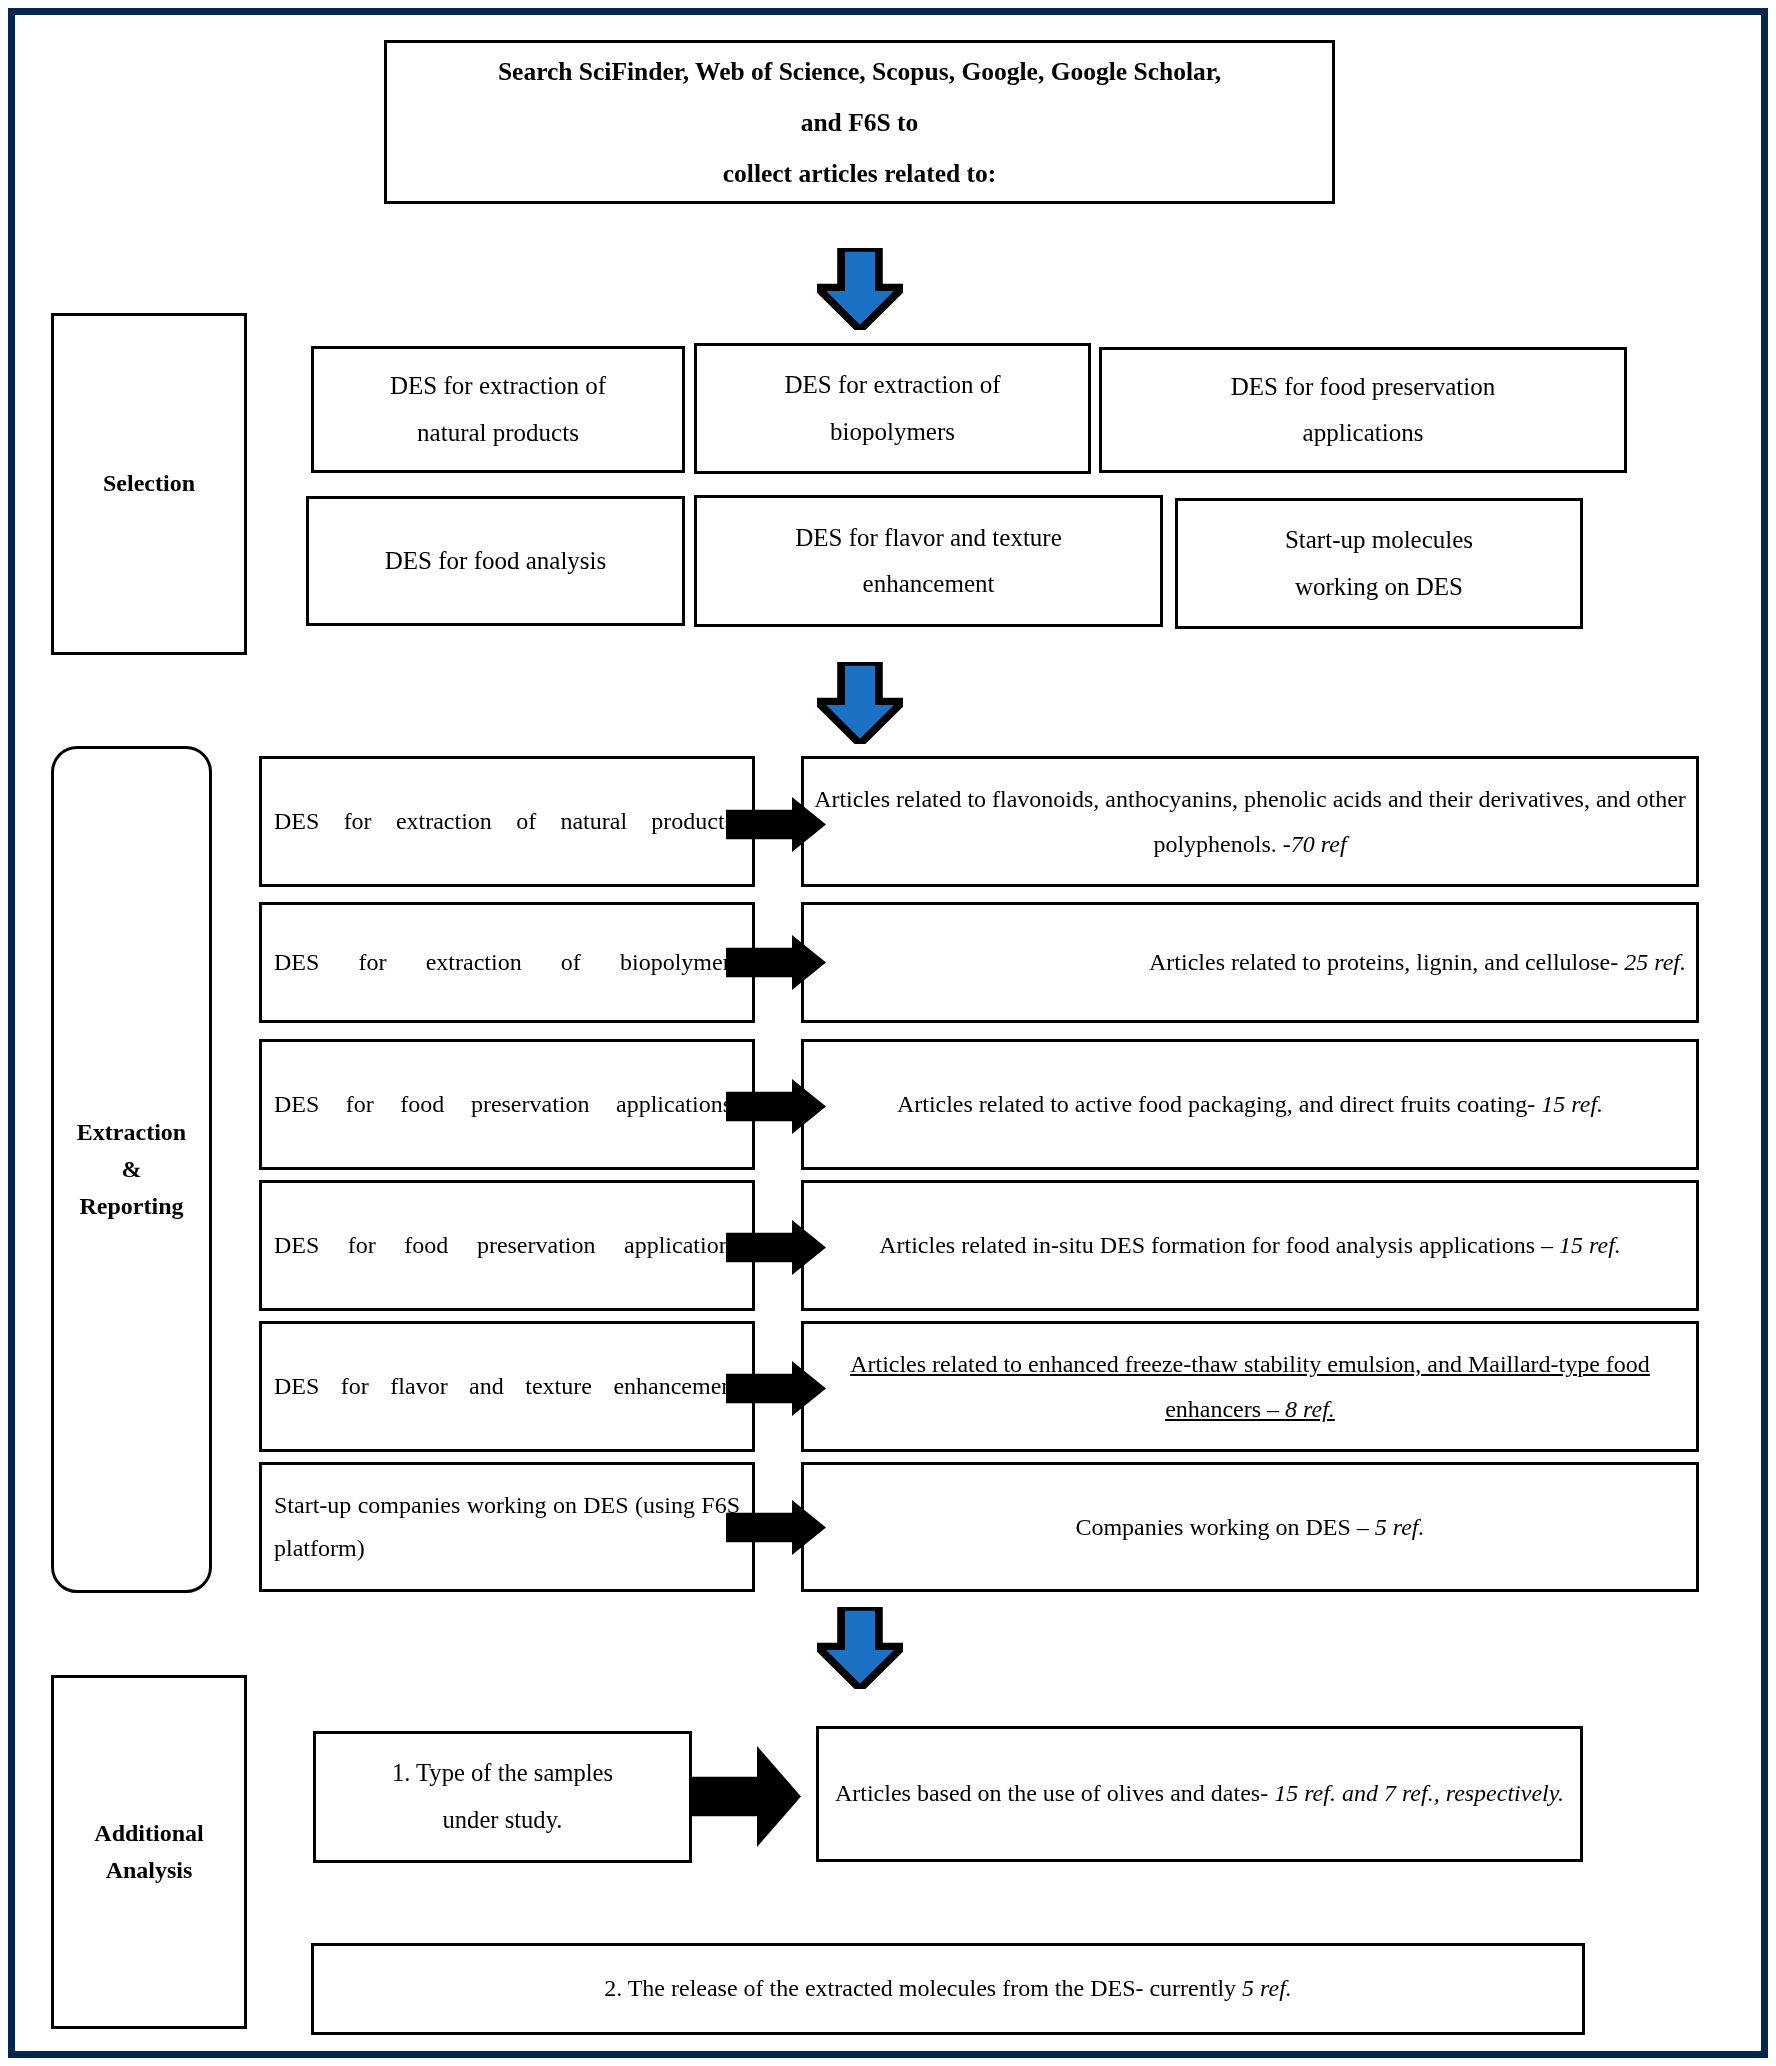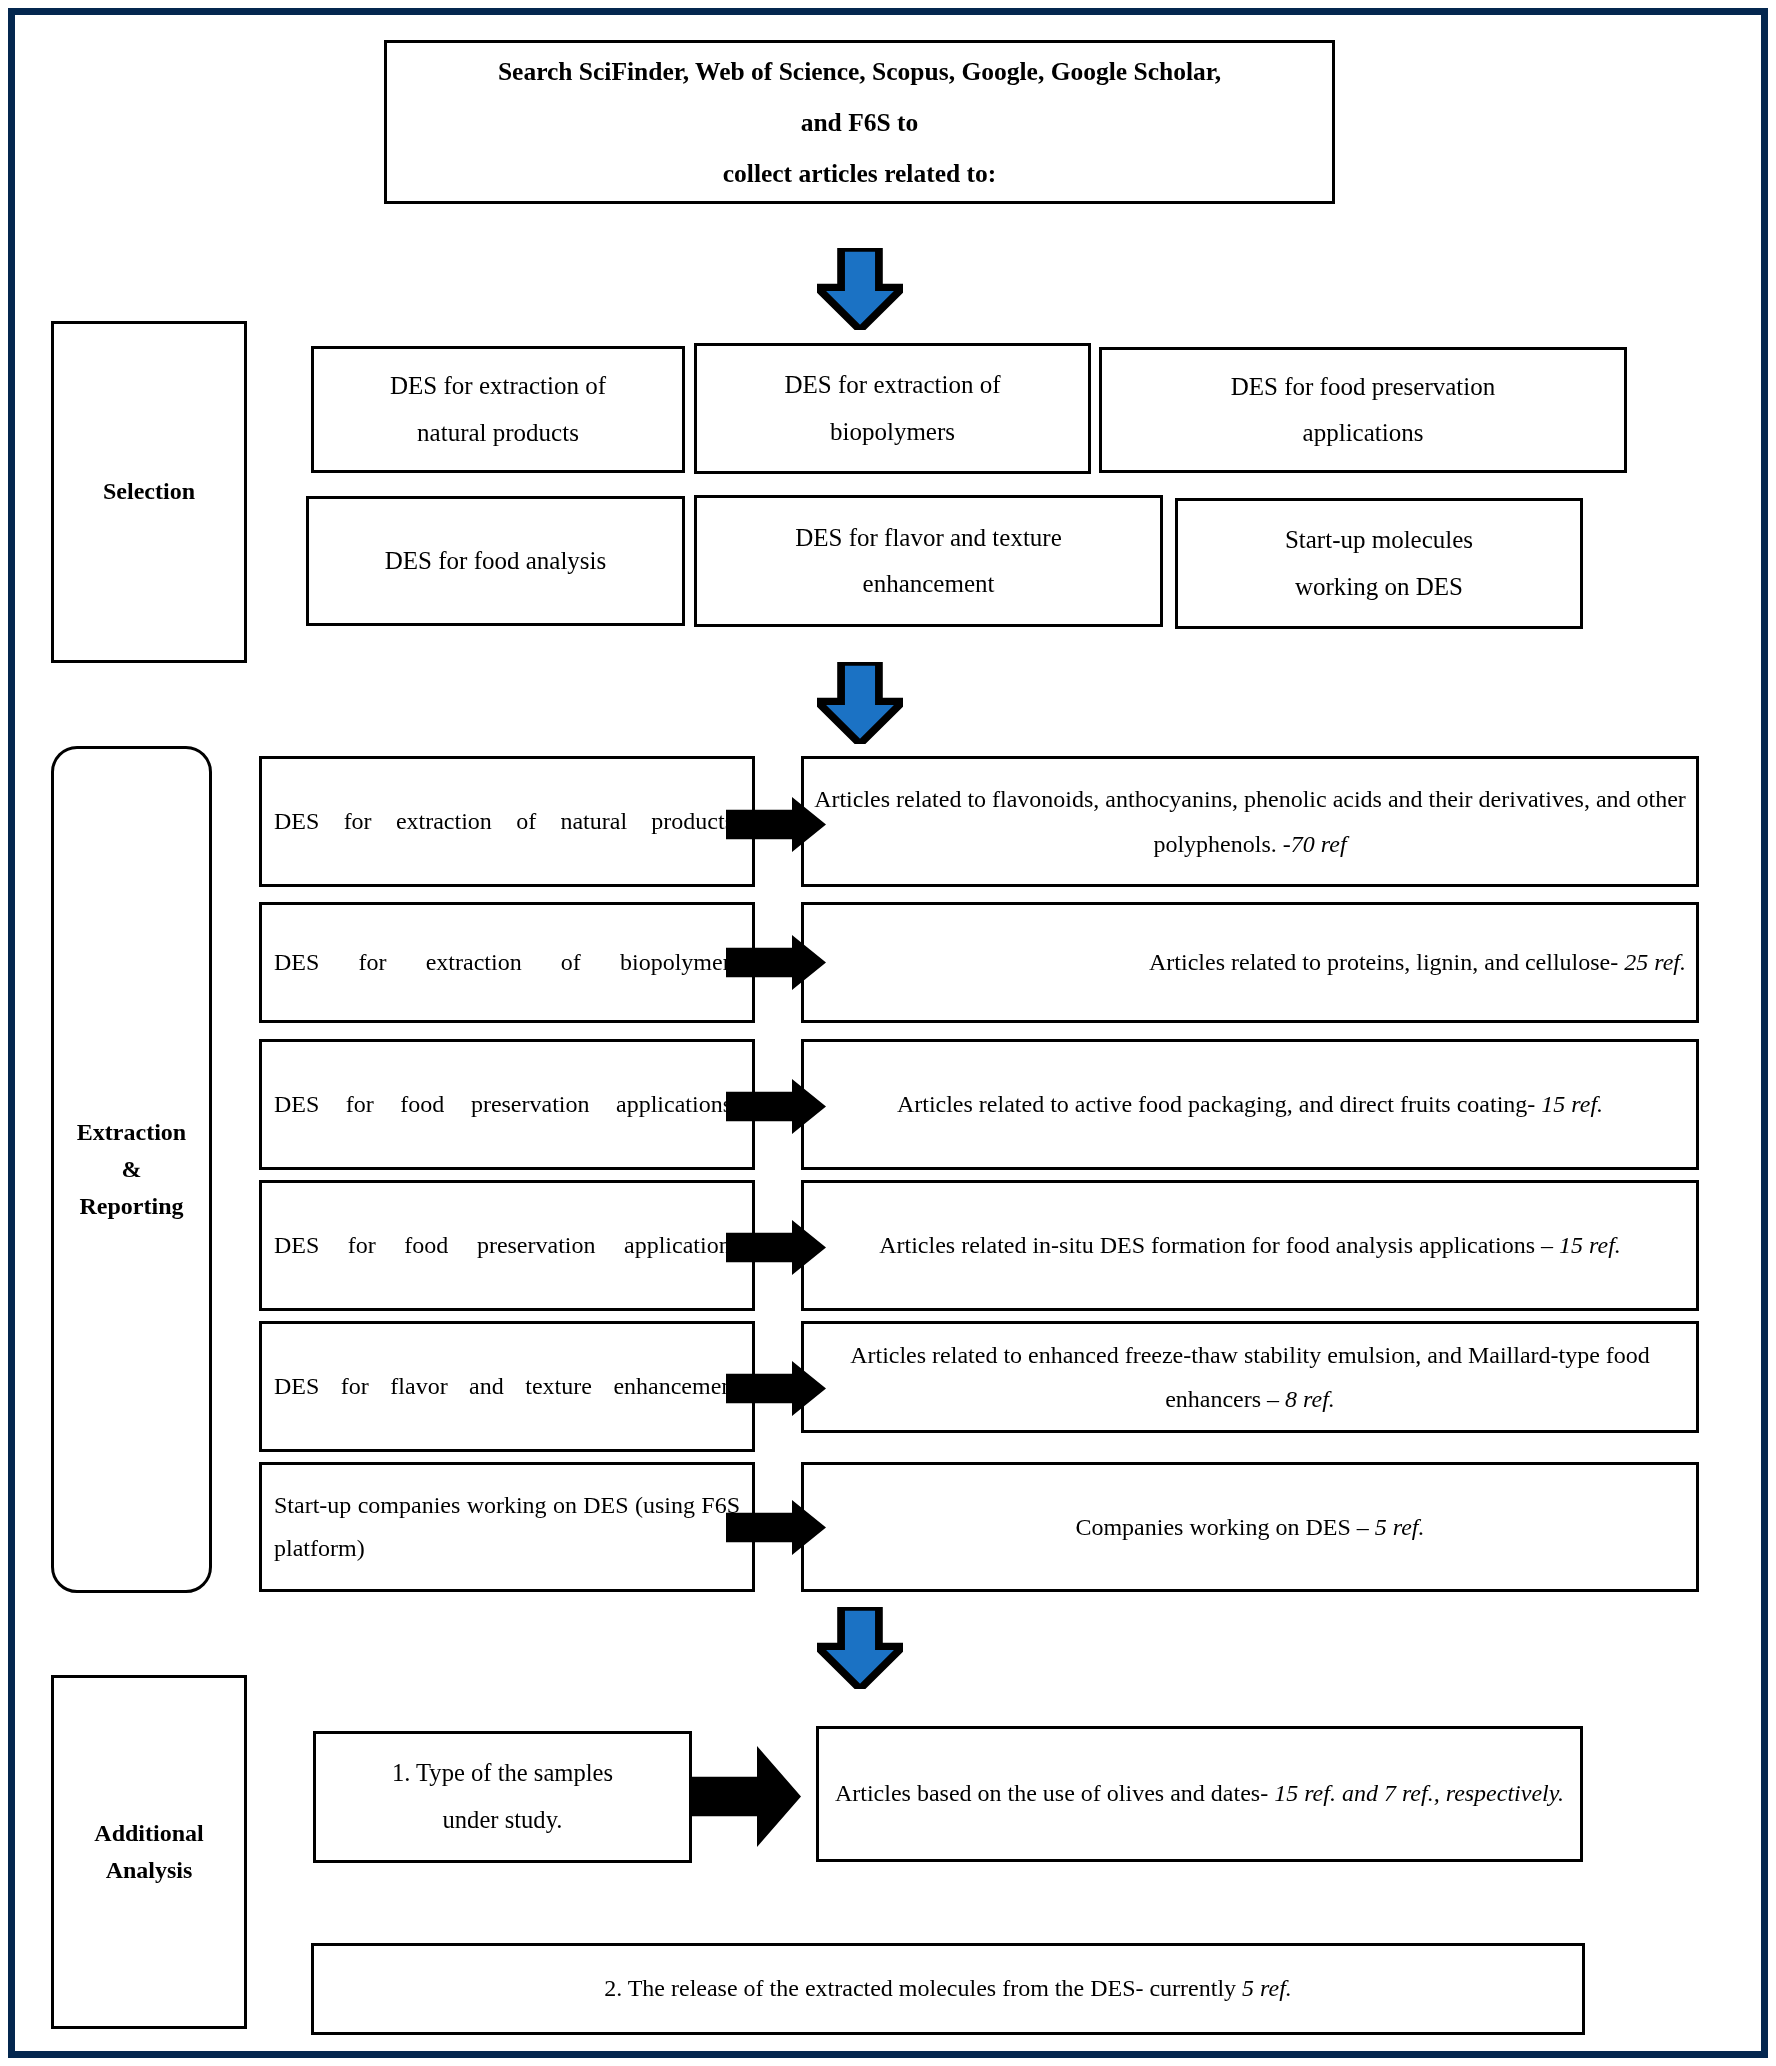--- a/index.html
+++ b/index.html
@@ -83,21 +83,21 @@
       <span>collect articles related to:</span>
     </span>
   </div>
 
   <div class="blue-arrow" style="left:817px; top:248px; width:86px; height:82px;">
     <svg viewBox="0 0 100 100" preserveAspectRatio="none">
       <polygon points="28,0 72,0 72,48 100,48 50,100 0,48 28,48" fill="#1b72c4" stroke="#000000" stroke-width="9" stroke-linejoin="miter"></polygon>
     </svg>
   </div>
 
-  <div class="box label-box" style="left:51px; top:313px; width:196px; height:342px;margin-top:8px;">
+  <div class="box label-box" style="left:51px; top:313px; width:196px; height:342px;">
     <span class="txt">Selection</span>
   </div>
 
   <div class="box sel-box" style="left:311px; top:346px; width:374px; height:127px;">
     <span class="txt">
       <span>DES for extraction of</span><br>
       <span>natural products</span>
     </span>
   </div>
   <div class="box sel-box" style="left:694px; top:343px; width:397px; height:131px;">
@@ -202,21 +202,21 @@
   </div>
 
   <div class="box left-cell" style="left:259px; top:1321px; width:496px; height:131px;">
     <span class="txt">DES for flavor and texture enhancement</span>
   </div>
   <div class="black-arrow" style="left:726px; top:1361px; width:100px; height:55px;">
     <svg viewBox="0 0 100 60" preserveAspectRatio="none">
       <polygon points="0,14 66,14 66,0 100,30 66,60 66,46 0,46" fill="#000000"></polygon>
     </svg>
   </div>
-  <div class="box right-cell" style="left:801px; top:1321px; width:898px; height:112px;">
+  <div class="box right-cell" style="left:801px; top:1321px; width:898px; height:131px;text-decoration:underline;">
     <span class="txt">
       <span>Articles related to enhanced freeze-thaw stability emulsion, and Maillard-type food enhancers – </span><i>8 ref.</i>
     </span>
   </div>
 
   <div class="box left-cell" style="left:259px; top:1462px; width:496px; height:130px;">
     <span class="txt">Start-up companies working on DES (using F6S platform)</span>
   </div>
   <div class="black-arrow" style="left:726px; top:1500px; width:100px; height:55px;">
     <svg viewBox="0 0 100 60" preserveAspectRatio="none">

